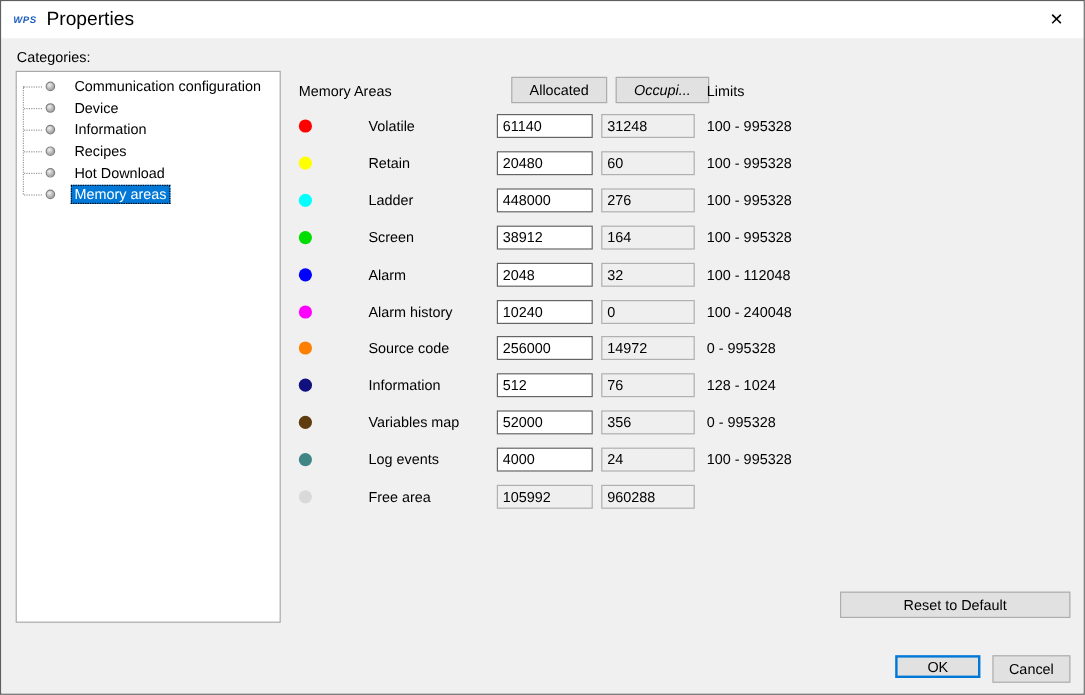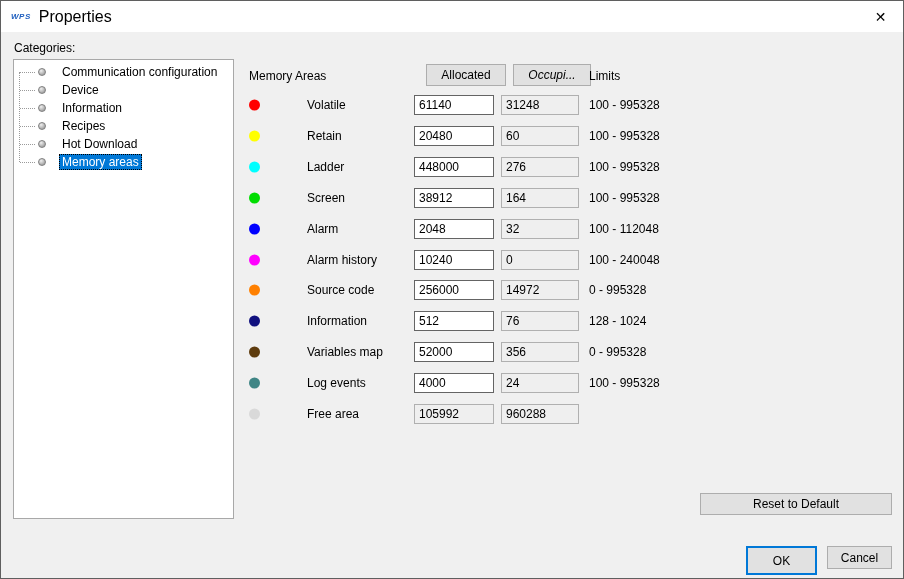--- a/index.html
+++ b/index.html
@@ -83,21 +83,21 @@
   }
   .alloc { left: 173px; width: 80px; }
   .occ   { left: 260px; width: 78px; }
   .ro    { background: #efefef; border: 1px solid #b0b0b0; }
   .lim   { position: absolute; left: 348px; top: 50%; transform: translateY(-50%); white-space: nowrap; }
 
   .reset-btn { position: absolute; left: 447px; top: 461px; width: 192px; height: 22px; }
 
   
   .ok-btn {
-    position: absolute; left: 745px; top: 514px; width: 71px; height: 29px;
+    position: absolute; left: 745px; top: 514px; width: 71px; height: 19px;
     background: #e1e1e1; border: 2px solid #0078d7; font-family: inherit; font-size: 12px;
   }
   .cancel-btn {
     position: absolute; left: 826px; top: 514px; width: 65px; height: 23px;
     background: #e1e1e1; border: 1px solid #adadad; font-family: inherit; font-size: 12px;
   }
 </style>
 </head>
 <body>
 

